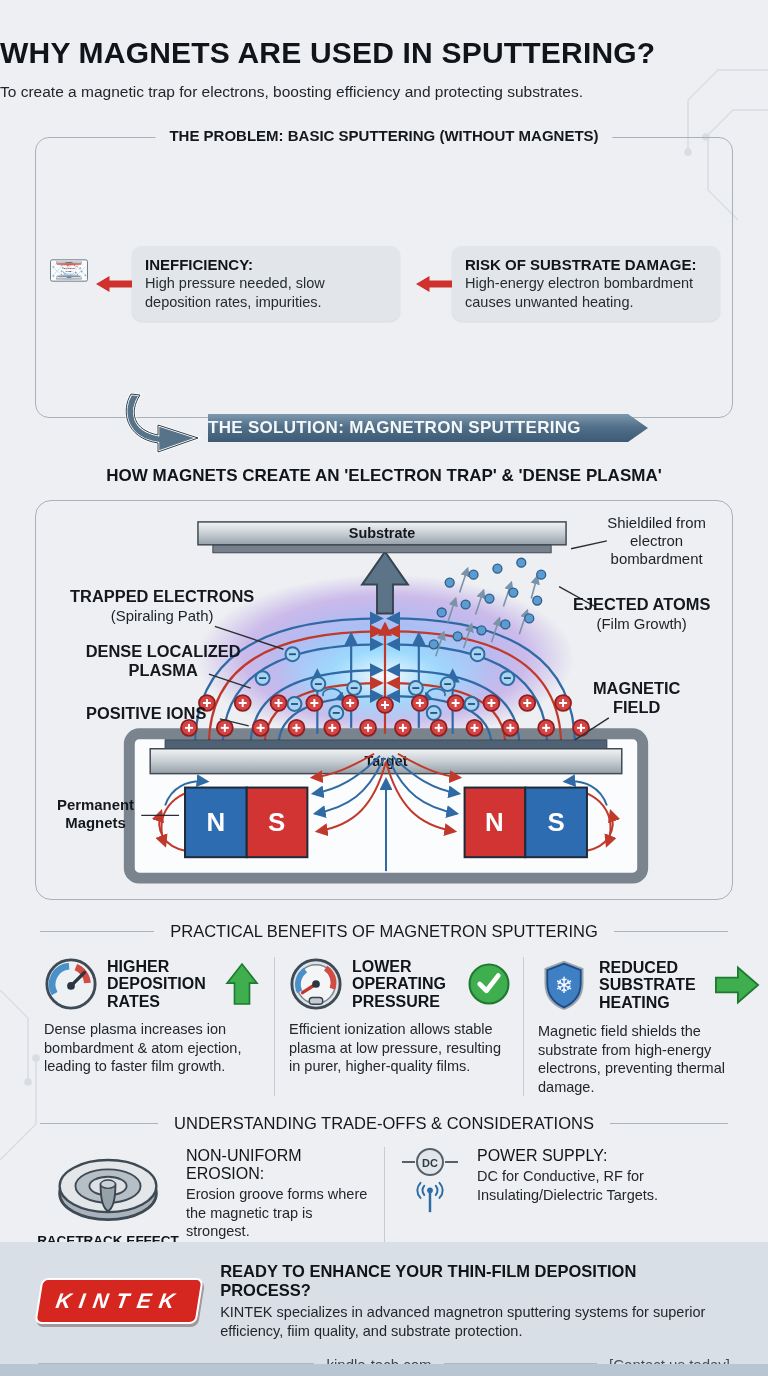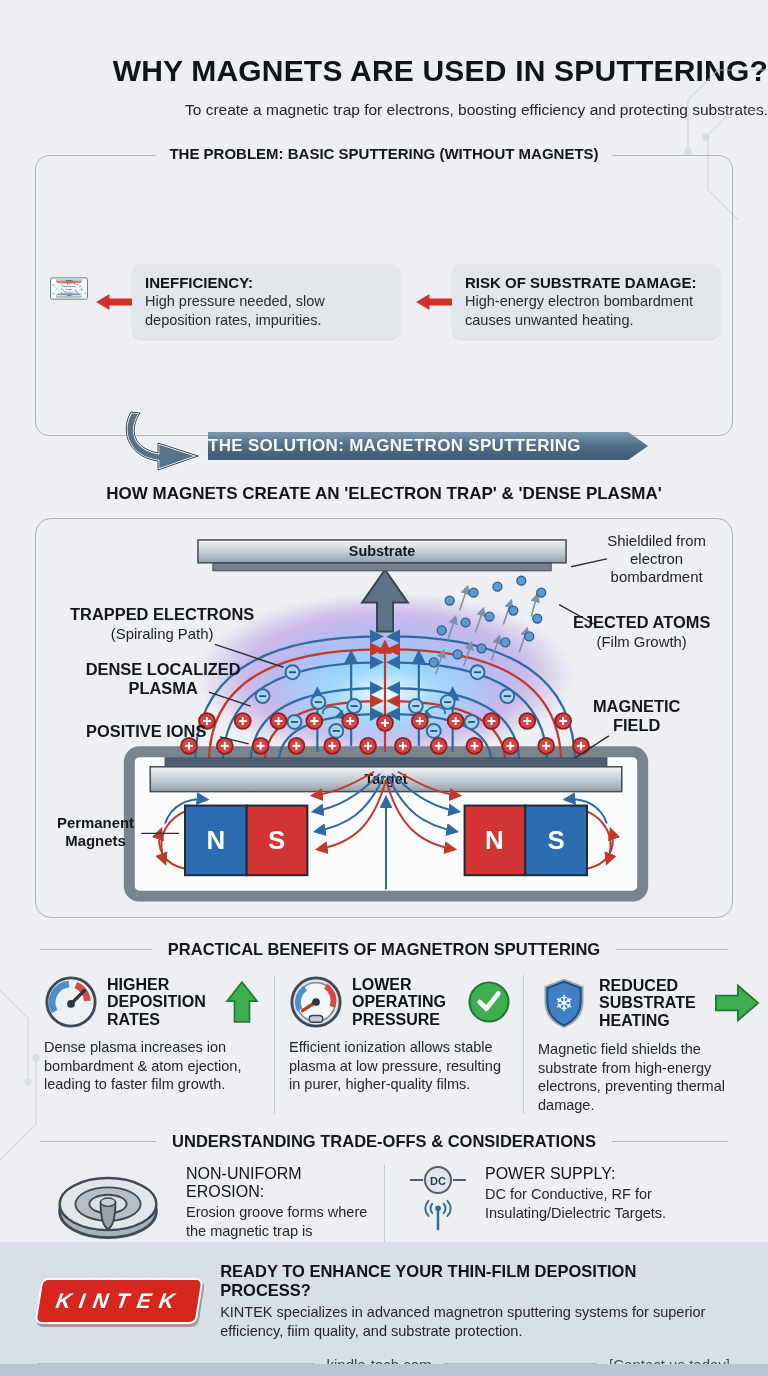--- a/index.html
+++ b/index.html
@@ -2,21 +2,21 @@
 <html><head>
 <meta charset="utf-8">
 <style>
   * { margin:0; padding:0; box-sizing:border-box; }
   html,body { background:#e6e9ec; }
   body { font-family:"Liberation Sans", sans-serif; color:#16191d; }
   .page { position:relative; width:768px; height:1376px; margin:0 auto; background:#edeff2; overflow:hidden; }
   .deco { position:absolute; pointer-events:none; opacity:.55; }
 
   
-  .hdr { padding-top:54px; text-align:right; }
+  .hdr { padding-top:36px; text-align:left; }
   .hdr h1 { font-size:30px; font-weight:700; letter-spacing:.2px; color:#111418; }
   .hdr .sub { margin-top:13px; font-size:15.5px; color:#22262b; }
 
   
   .panel { position:relative; margin:0 35px; border:1.6px solid #a9b2bb; border-radius:14px; background:transparent; }
   .panel-title { position:absolute; top:-11px; left:50%; transform:translateX(-50%); background:#edeff2; padding:0 14px; font-size:15px; font-weight:700; white-space:nowrap; color:#14171b; }
   .panel1 { margin-top:36px; padding:26px 12px 40px 14px; }
   .p1-flex { display:flex; gap:8px; }
 
   
@@ -35,36 +35,36 @@
             box-shadow:0 2px 3px rgba(30,40,50,.3); }
   .banner span { color:#f5f8fa; font-size:17px; font-weight:700; letter-spacing:.3px; padding-right:10px; }
 
   
   .sec2-title { margin-top:16px; text-align:center; font-size:17px; font-weight:700; color:#111418; }
   .panel2 { margin-top:14px; padding:6px 0 2px 0; border-radius:16px; }
 
   
   .rule-hdr { display:flex; align-items:center; margin:0 40px; }
   .rule-hdr::before,.rule-hdr::after { content:""; flex:1; height:1.6px; background:#aab4bd; }
-  .rule-hdr span { padding:0 16px; font-size:16.5px; font-weight:700; color:#14171b; white-space:nowrap; }
+  .rule-hdr span { padding:0 16px; font-size:16.5px; font-weight:400; color:#14171b; white-space:nowrap; }
   .benefits-hdr { margin-top:22px; }
 
   
   .benefits { display:grid; grid-template-columns:1fr 1fr 1fr; margin:16px 30px 0 30px; }
   .bcol { padding:0 12px 0 14px; }
   .bcol + .bcol { border-left:1.6px solid #c5cdd4; }
   .bhead { display:flex; align-items:center; gap:9px; }
   .btitle { width:106px; font-size:16px; font-weight:700; line-height:1.1; color:#111418; }
   .bbody { margin-top:9px; font-size:14.5px; line-height:1.28; color:#23272c; }
 
   
   .tradeoffs-hdr { margin-top:18px; }
   .trow { display:grid; grid-template-columns:1fr 1fr; margin:14px 34px 0 34px; }
   .tcol { display:flex; gap:14px; align-items:flex-start; padding:0 10px; }
-  .tcol + .tcol { border-left:1.6px solid #c5cdd4; padding-left:20px; }
+  .tcol + .tcol { border-left:1.6px solid #c5cdd4; padding-left:12px; }
   .rt-block { display:flex; flex-direction:column; align-items:center; width:128px; flex:none; }
   .rt-caption { margin-top:6px; font-size:13.5px; font-weight:700; color:#111418; white-space:nowrap; }
   .ttext .tt { font-size:16px; font-weight:400; color:#111418; }
   .ttext .tb { margin-top:2px; font-size:14.5px; line-height:1.28; color:#23272c; }
   .ps-icons { display:flex; flex-direction:column; align-items:center; gap:2px; flex:none; width:66px; }
 
   
   .footer { position:absolute; left:0; right:0; bottom:0; height:134px; background:#d9dfe6; padding:20px 38px 0 38px; }
   .f-row { display:flex; align-items:center; gap:20px; }
   .kintek { flex:none; background:#d5261f; border:2px solid #fff; border-radius:7px; padding:9px 16px; transform:skewX(-9deg);

